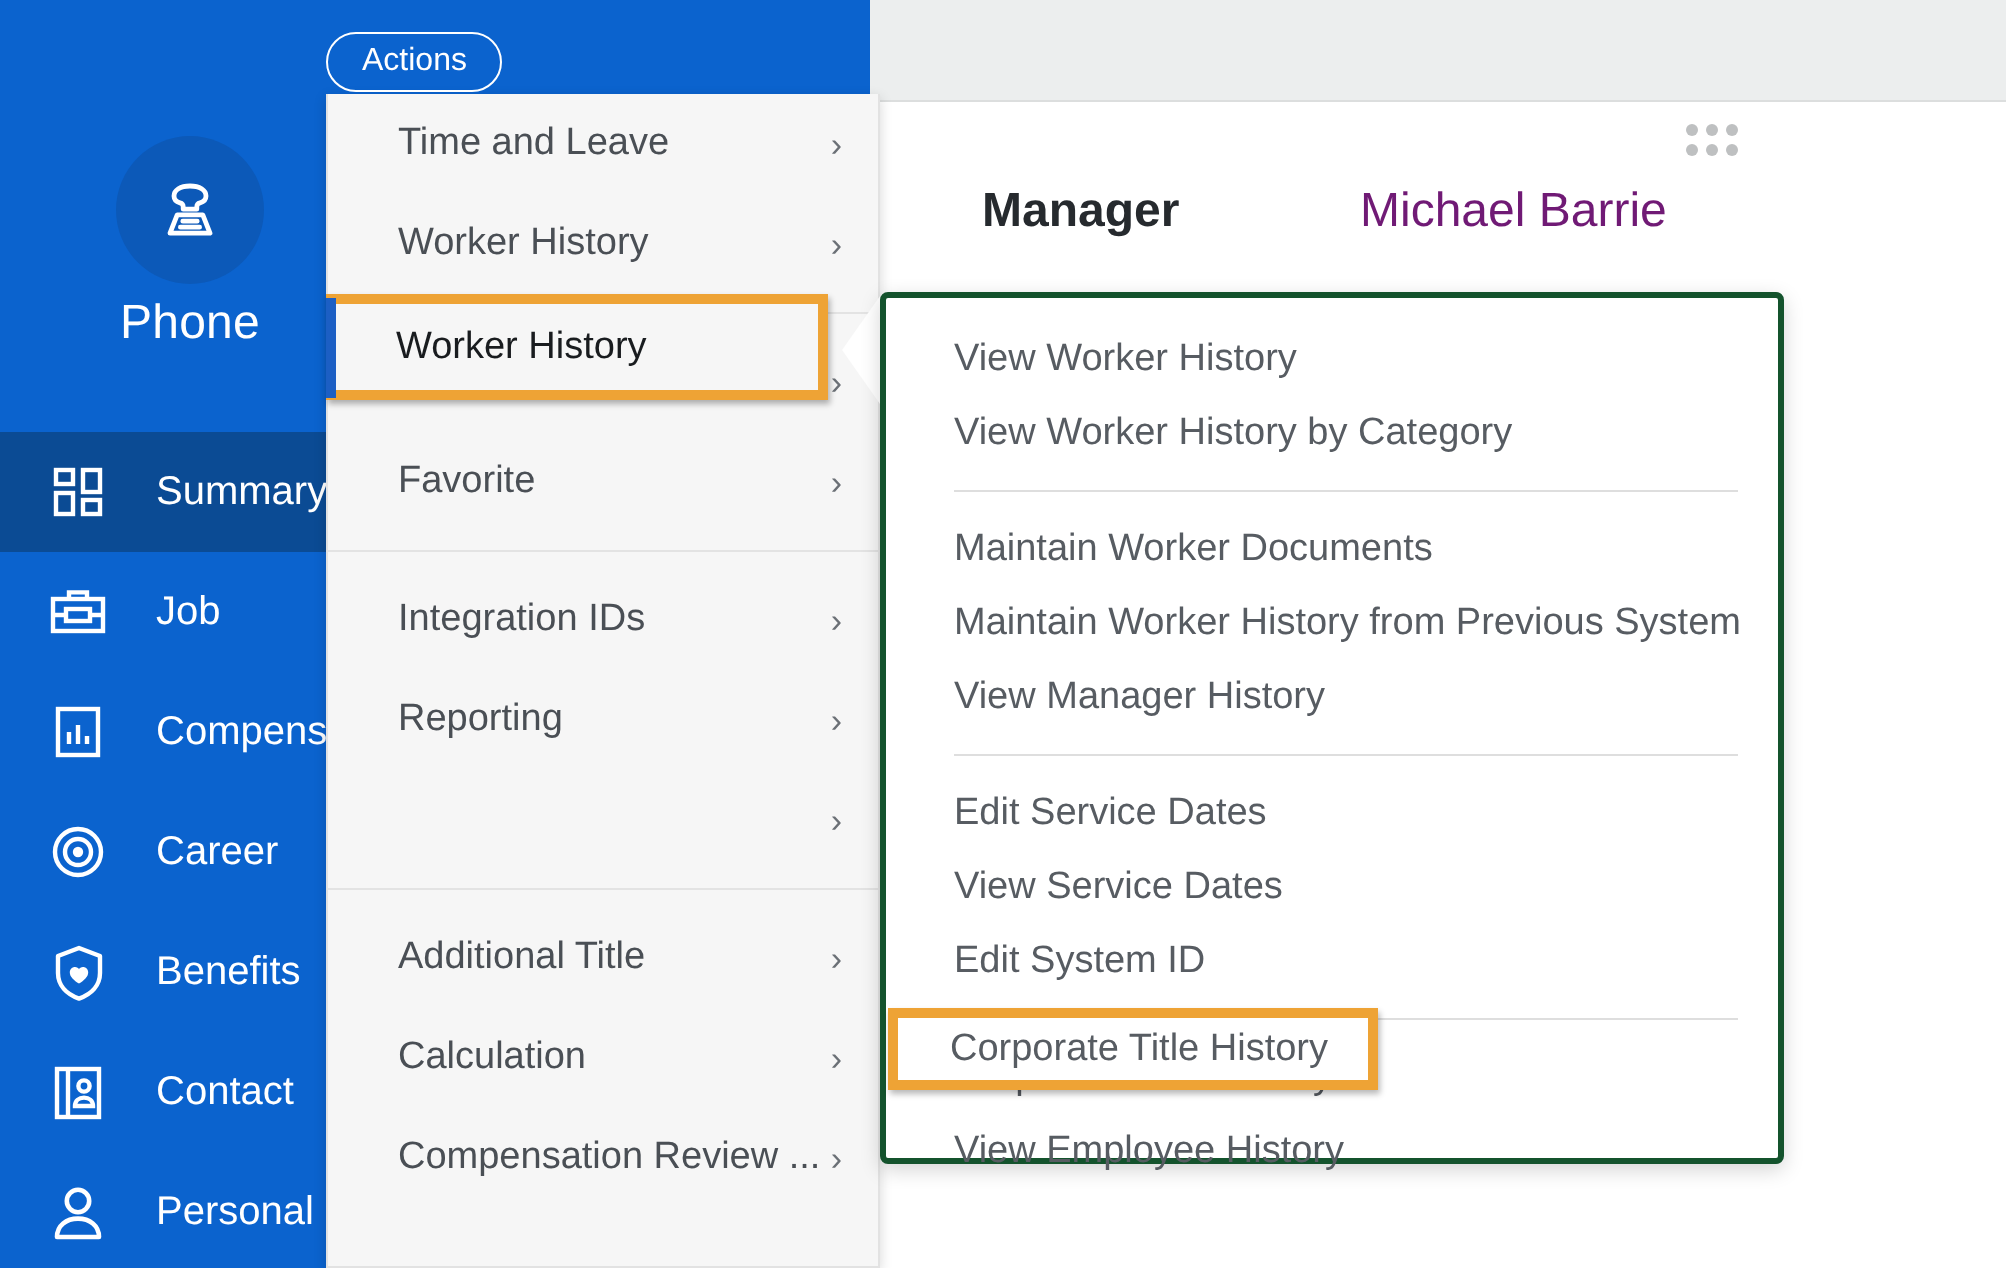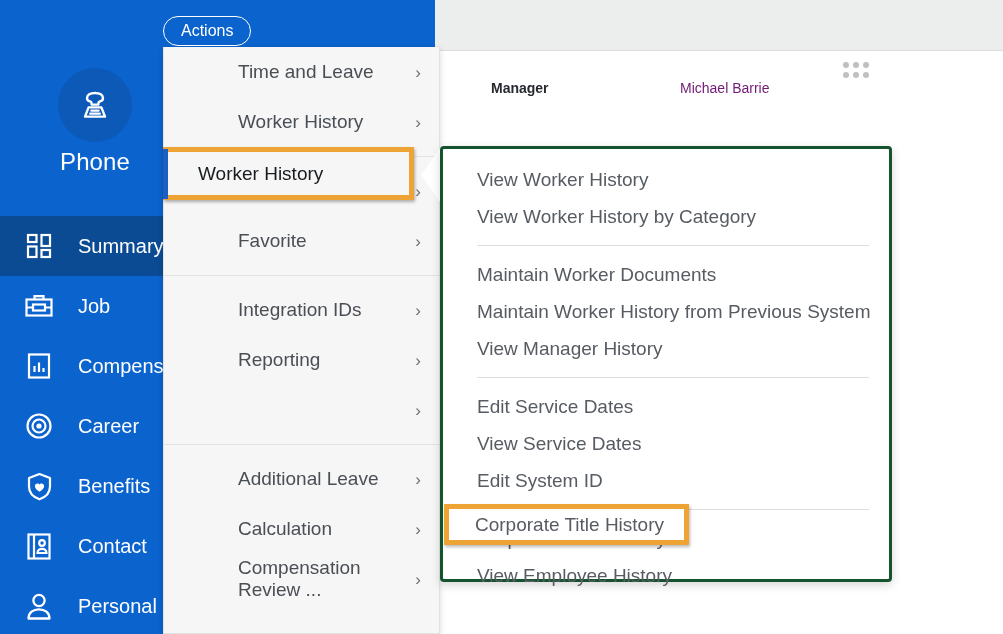--- a/index.html
+++ b/index.html
@@ -89,22 +89,22 @@
     z-index: 5;
   }
   .drag-dots i {
     display: block;
     width: 6px; height: 6px;
     border-radius: 50%;
     background: #BEC0C1;
   }
   .field-row {
     position: absolute;
-    top: 80px;
-    font-size: 14px;
+    top: 92px;
+    font-size: 24px;
     z-index: 4;
   }
   .field-label {
     left: 491px;
     color: #262A2E;
     font-weight: bold;
   }
   .field-value {
     left: 680px;
     color: #701a75;
@@ -154,21 +154,20 @@
   }
   .menu-primary .m-item {
     position: relative;
     height: 50px;
     display: flex;
     align-items: center;
     padding: 0 18px 0 35px;
     font-size: 19px;
     color: #4A4F55;
     cursor: pointer;
-    margin-left: 39px;
   }
   .menu-primary .m-item .chev {
     margin-left: auto;
     color: #6B7076;
     font-size: 17px;
     line-height: 1;
   }
   .menu-primary .m-sep {
     height: 1px;
     background: #E3E3E3;
@@ -417,21 +416,21 @@
       </div>
       <div class="m-item">
         <span>Reporting</span>
         <span class="chev">›</span>
       </div>
       <div class="m-item">
         <span class="chev">›</span>
       </div>
       <div class="m-sep"></div>
       <div class="m-item">
-        <span>Additional Leave</span>
+        <span>Additional Title</span>
         <span class="chev">›</span>
       </div>
       <div class="m-item">
         <span>Calculation</span>
         <span class="chev">›</span>
       </div>
       <div class="m-item">
         <span>Compensation Review ...</span>
         <span class="chev">›</span>
       </div>

